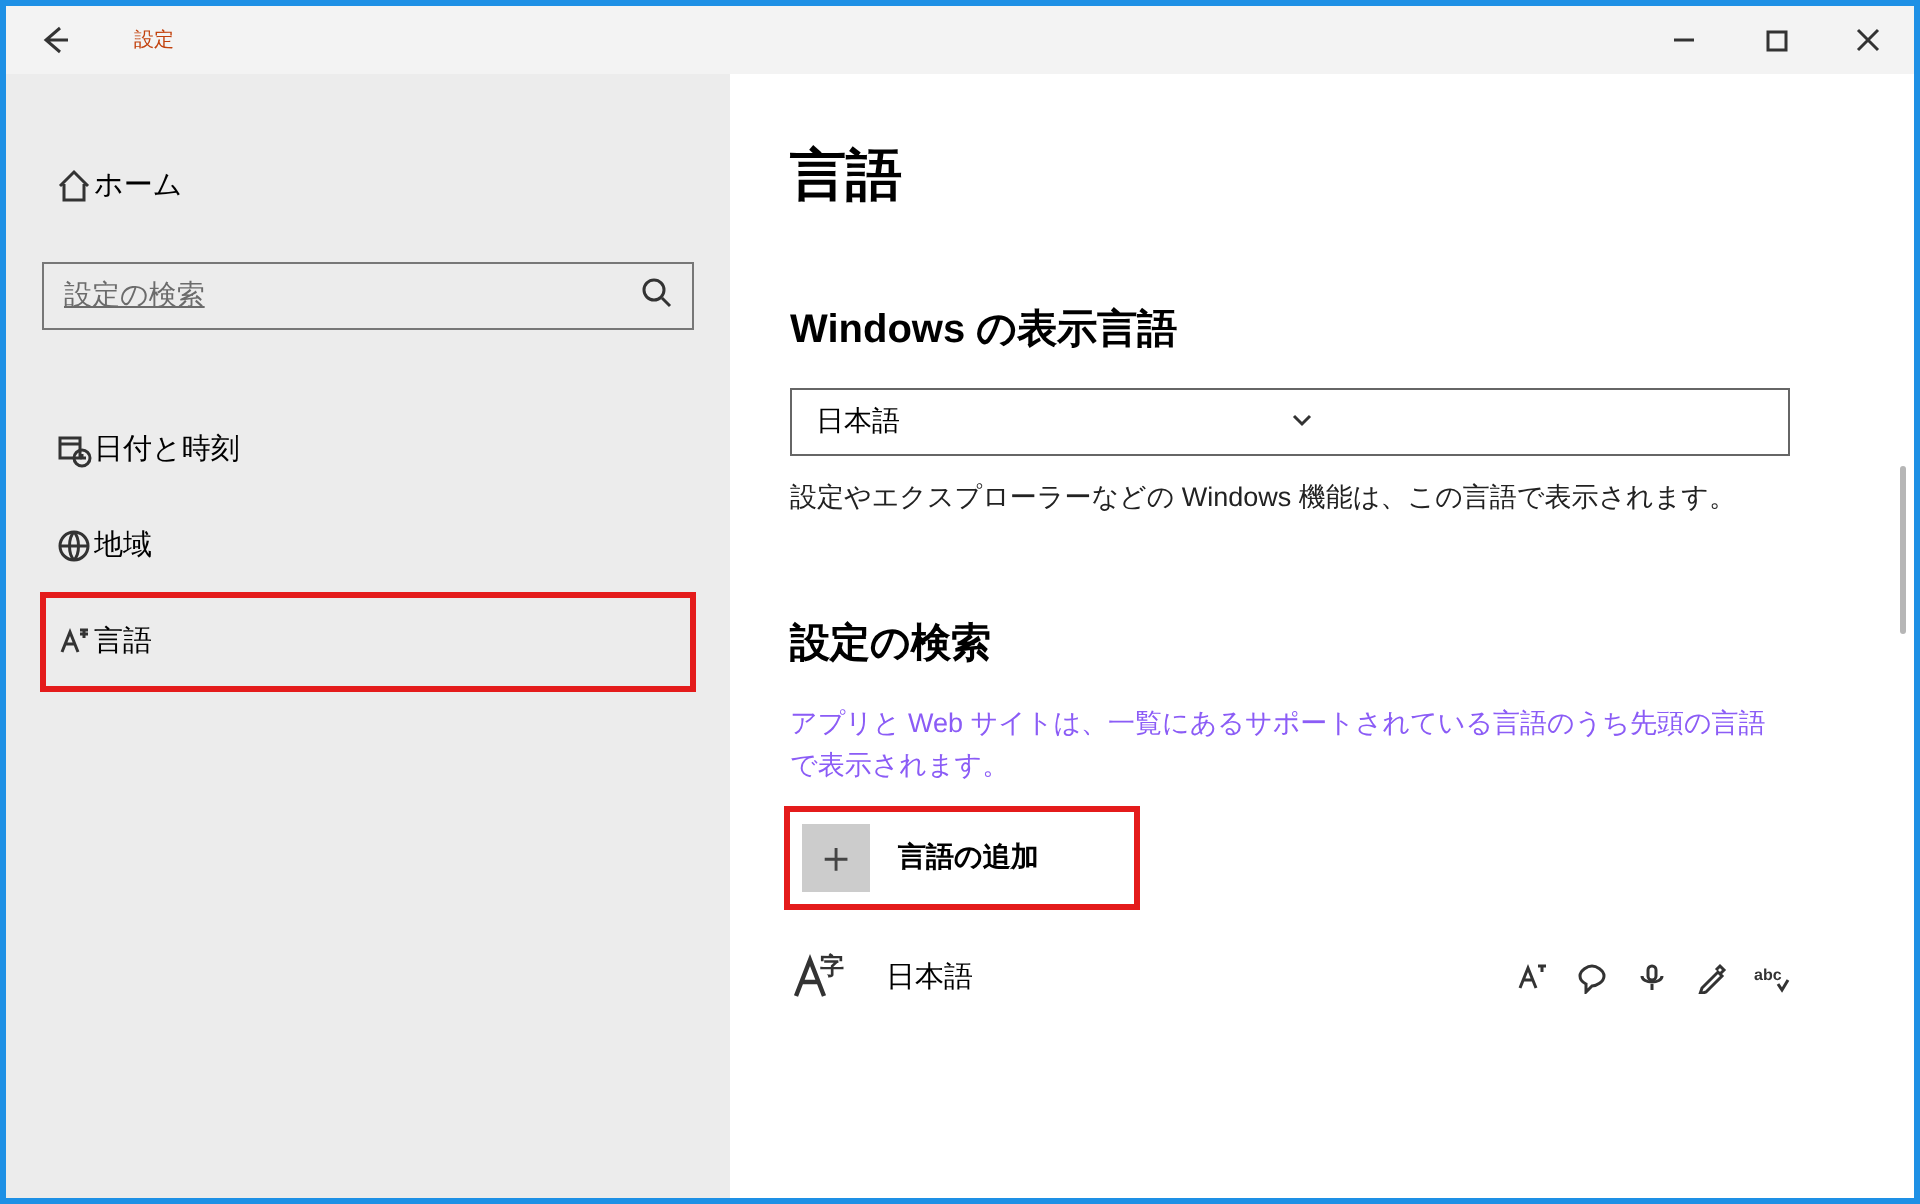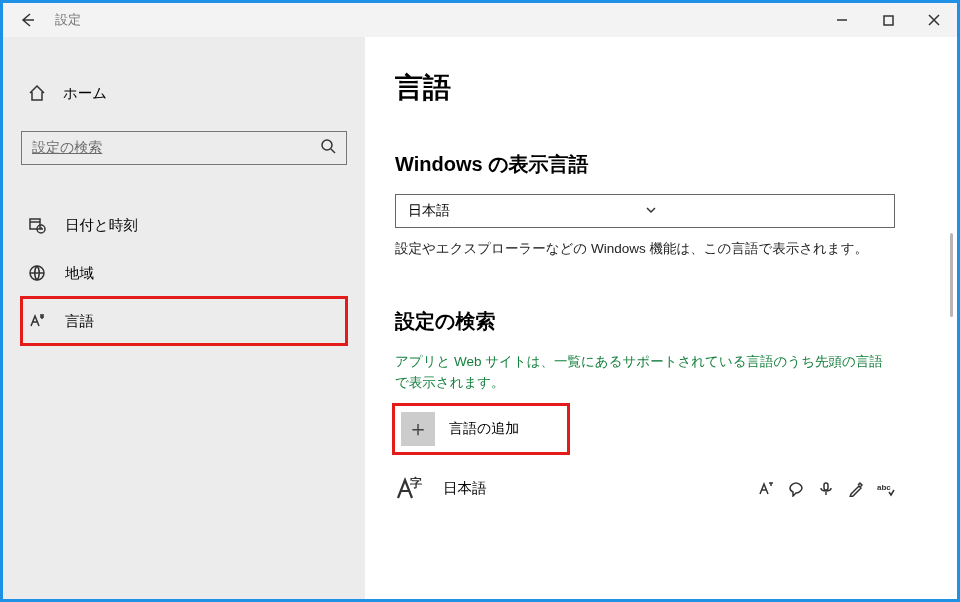--- a/index.html
+++ b/index.html
@@ -2,48 +2,48 @@
 <html><head>
   <meta charset="utf-8">
   <style>
     * { margin: 0; padding: 0; box-sizing: border-box; font-family: "Yu Gothic UI", "Segoe UI", sans-serif; }
     body { background: #fff; }
     .outer-frame { border: 3px solid #1e90e5; width: 960px; height: 602px; position: relative; overflow: hidden; }
     .scrollbar-indicator { position: absolute; right: 4px; top: 230px; width: 3px; height: 84px; background: #b6b6b6; border-radius: 2px; }
 
     .titlebar { height: 34px; display: flex; align-items: center; background: #f3f3f3; }
     .back-btn { width: 48px; height: 34px; display: flex; align-items: center; justify-content: center; }
-    .title-text { font-size: 13px; color: #737373; margin-left: 4px; }
+    .title-text { font-size: 10px; color: #c2410c; margin-left: 16px; }
     .win-controls { margin-left: auto; display: flex; }
     .win-btn { width: 46px; height: 34px; display: flex; align-items: center; justify-content: center; }
 
     .content-area { display: flex; height: calc(100% - 34px); }
     .sidebar { width: 362px; background: #ececec; padding: 0 18px; padding-top: 38px; }
-    .home-row { display: flex; align-items: center; gap: 16px; padding: 8px 6px; margin-bottom: 20px; }
+    .home-row { display: flex; align-items: flex-start; padding: 8px 6px; margin-bottom: 20px; }
     .home-row span { font-size: 14.5px; }
     .search-box { border: 1px solid #777; height: 34px; display: flex; align-items: center; padding: 0 10px; margin-bottom: 36px; }
     .search-box span.placeholder { color: #6b6b6b; font-size: 14px; flex: 1; text-decoration: underline; }
     .search-icon { color: #333; }
     .category-label { font-size: 15px; font-weight: 600; margin-bottom: 30px; padding: 0 6px; }
-    .nav-item { display: flex; align-items: center; gap: 18px; padding: 14px 6px; font-size: 14.5px; cursor: pointer; }
+    .nav-item { display: flex; align-items: flex-start; padding: 14px 6px; font-size: 14.5px; cursor: pointer; }
     .nav-item.selected-highlight { outline: 3px solid #e41b1b; outline-offset: -2px; }
     .icon-slot { width: 20px; height: 20px; display: flex; align-items: center; justify-content: center; }
 
     .main { flex: 1; background: #fff; padding: 32px 48px 0 30px; overflow: hidden; }
     .page-title { font-size: 28px; font-weight: 600; margin-bottom: 44px; }
     .section-title { font-size: 20px; font-weight: 600; margin-bottom: 16px; }
     .dropdown { border: 1px solid #666; height: 34px; display: flex; align-items: center; padding: 0 12px; width: 500px; margin-bottom: 10px; }
     .dropdown span { flex: 1; font-size: 14px; }
     .chev { font-size: 12px; color: #333; }
     .helper-text { font-size: 13.5px; color: #222; margin-bottom: 48px; line-height: 1.6; }
-    .helper-text2 { font-size: 13.5px; color: #15803d; margin-bottom: 12px; line-height: 1.6; width: 500px; }
+    .helper-text2 { font-size: 13.5px; color: #8b5cf6; margin-bottom: 12px; line-height: 1.6; width: 500px; }
 
     .add-lang { display: flex; align-items: center; gap: 14px; padding: 6px; outline: 3px solid #e41b1b; width: 172px; margin-bottom: 22px; }
     .plus-box { width: 34px; height: 34px; background: #ccc; display: flex; align-items: center; justify-content: center; font-size: 22px; color: #444; }
-    .add-lang-label { font-size: 14px; }
+    .add-lang-label { font-size: 14px; font-weight: bold; }
 
     .lang-row { display: flex; align-items: center; width: 500px; }
     .lang-icon-text { display: flex; align-items: center; gap: 18px; }
     .lang-name { font-size: 14.5px; }
     .lang-badges { margin-left: auto; display: flex; gap: 12px; align-items: center; font-weight: bold; }
     .badge { width: 18px; height: 18px; display: flex; align-items: center; justify-content: center; }
 
     svg { stroke: #333; fill: none; stroke-width: 1.5; }
   </style>
 </head>

